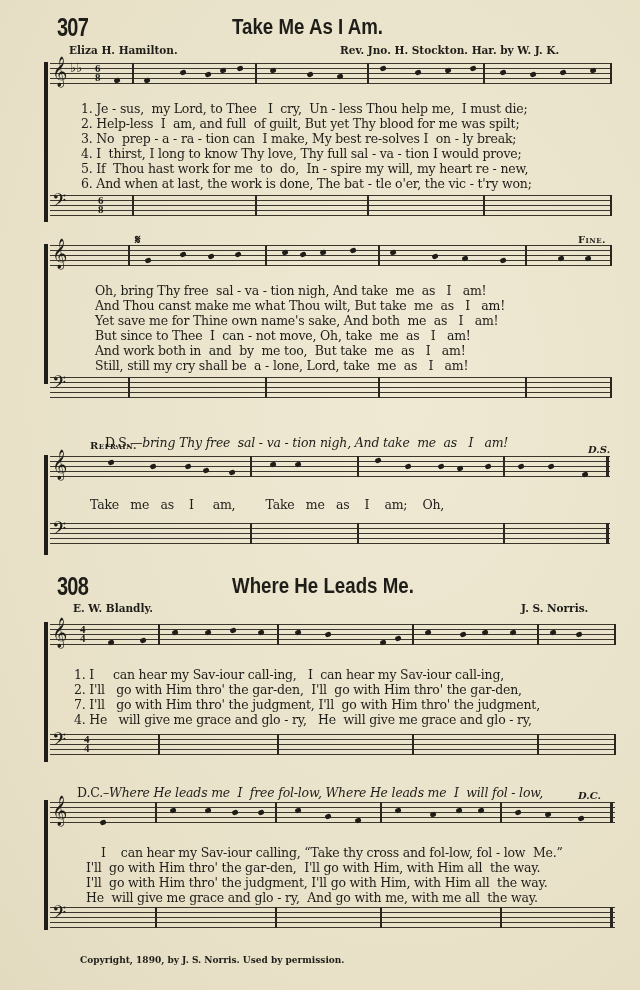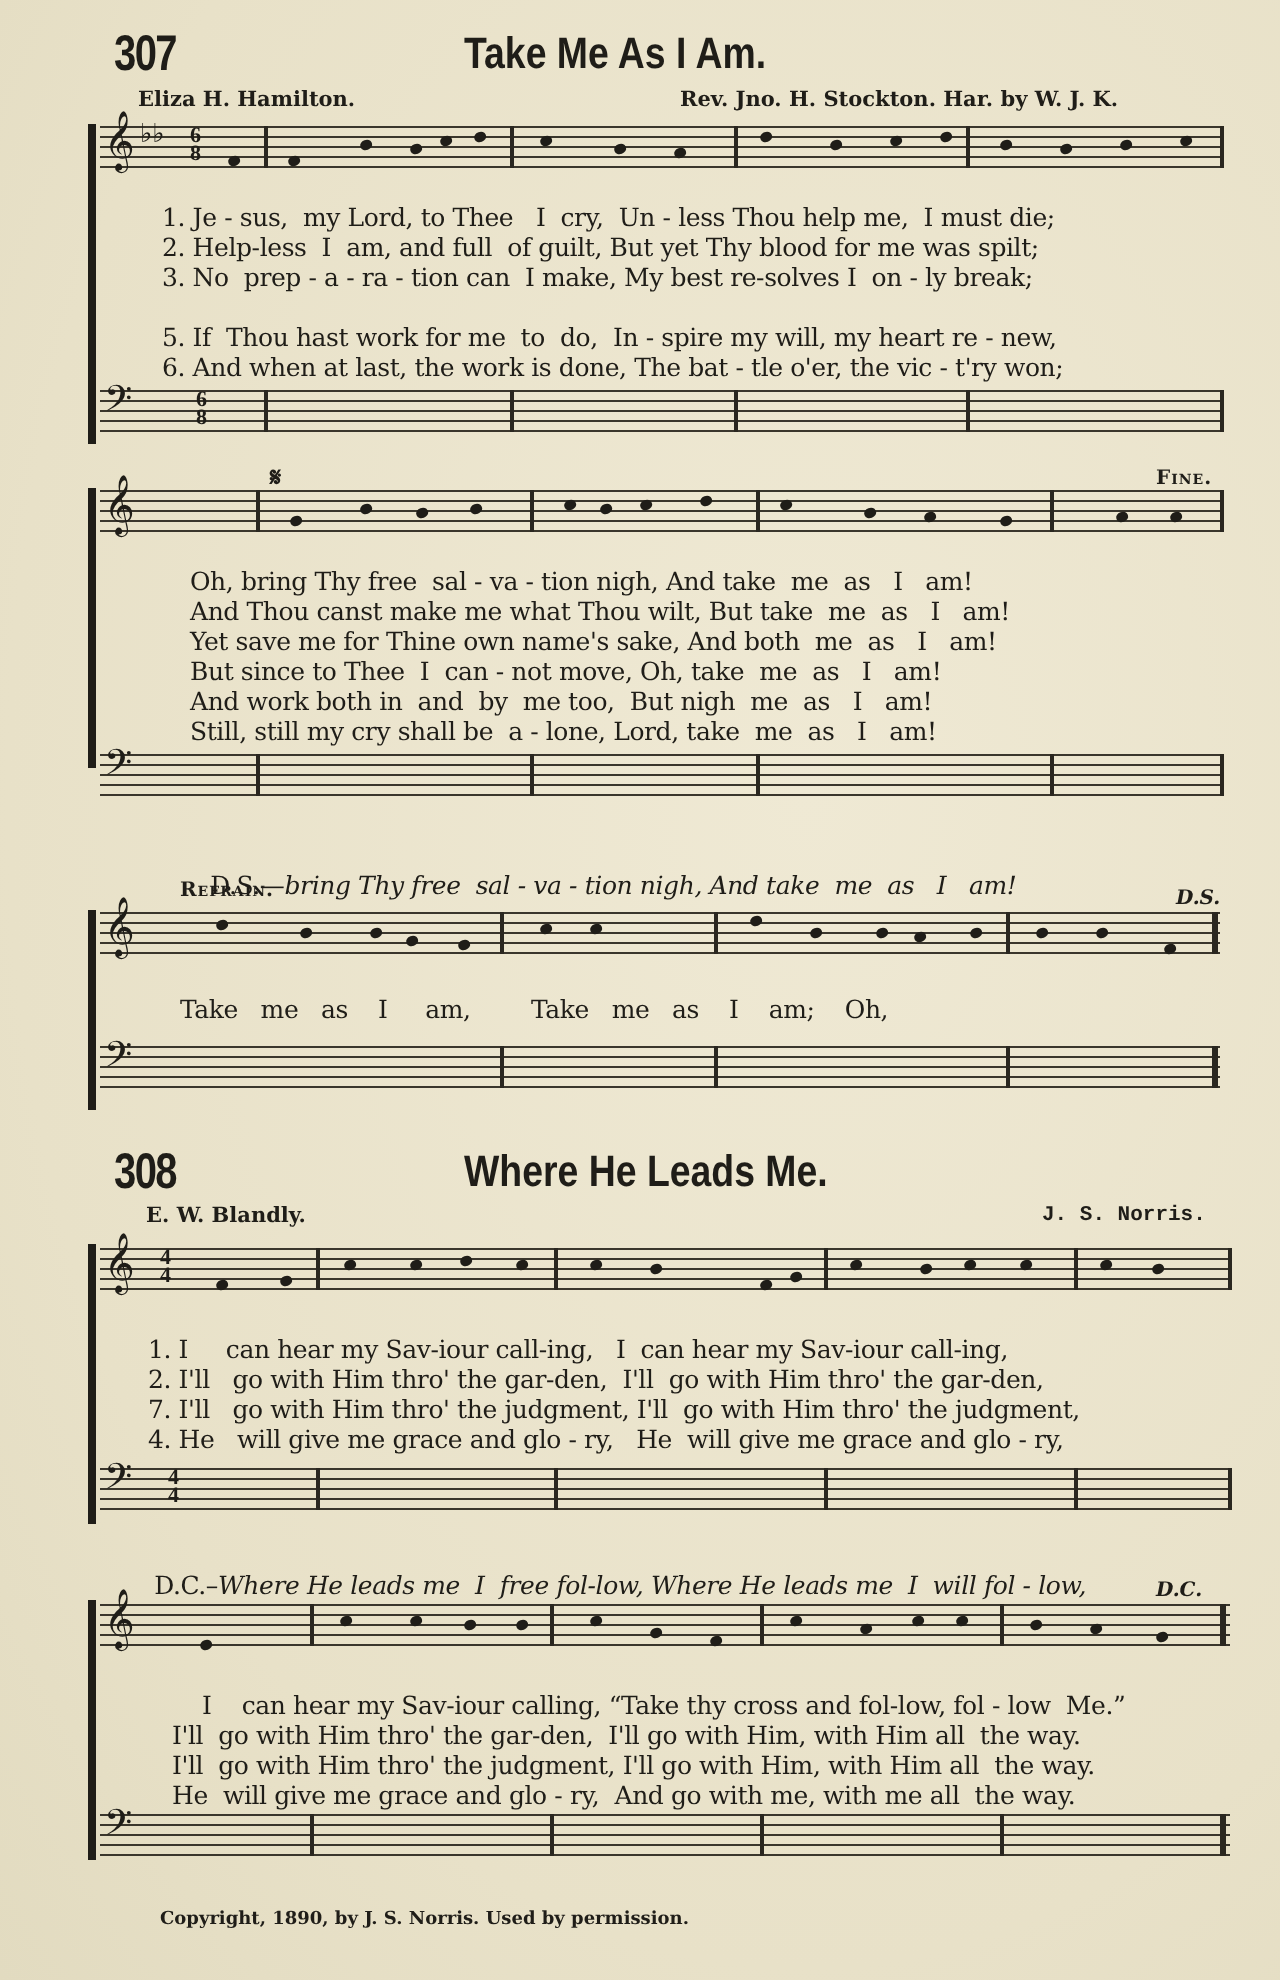--- a/index.html
+++ b/index.html
@@ -64,20 +64,21 @@
     <div class="note" style="left:445px;top:68px"></div>
   <div class="note" style="left:470px;top:66px"></div>
     <div class="note" style="left:500px;top:70px"></div>
     <div class="note" style="left:530px;top:72px"></div>
   <div class="note" style="left:560px;top:70px"></div>
     <div class="note" style="left:590px;top:68px"></div>
 
   <div class="lyric-line" style="left:81px;top:101px;">1. Je - sus,  my Lord, to Thee   I  cry,  Un - less Thou help me,  I must die;</div>
   <div class="lyric-line" style="left:81px;top:116px;">2. Help-less  I  am, and full  of guilt, But yet Thy blood for me was spilt;</div>
   <div class="lyric-line" style="left:81px;top:131px;">3. No  prep - a - ra - tion can  I make, My best re-solves I  on - ly break;</div>
+  <div class="lyric-line" style="left:81px;top:146px;">4. I  thirst, I long to know Thy love, Thy full sal - va - tion I would prove;</div>
   <div class="lyric-line" style="left:81px;top:161px;">5. If  Thou hast work for me  to  do,  In - spire my will, my heart re - new,</div>
   <div class="lyric-line" style="left:81px;top:176px;">6. And when at last, the work is done, The bat - tle o'er, the vic - t'ry won;</div>
 
   <div class="staff" style="left:50px;top:195px;width:560px;"></div>
   <span class="clef" style="left:52px;top:192px;font-size:22px;">𝄢</span>
   <div class="timesig" style="left:98px;top:196px;">6<br>8</div>
   <div class="bar" style="left:132px;top:195px;height:21px;"></div>
     <div class="bar" style="left:255px;top:195px;height:21px;"></div>
   <div class="bar" style="left:367px;top:195px;height:21px;"></div>
     <div class="bar" style="left:483px;top:195px;height:21px;"></div>
@@ -105,21 +106,21 @@
   <div class="note" style="left:432px;top:254px"></div>
     <div class="note" style="left:462px;top:256px"></div>
     <div class="note" style="left:500px;top:258px"></div>
   <div class="note" style="left:558px;top:256px"></div>
     <div class="note" style="left:585px;top:256px"></div>
 
   <div class="lyric-line" style="left:95px;top:283px;">Oh, bring Thy free  sal - va - tion nigh, And take  me  as   I   am!</div>
   <div class="lyric-line" style="left:95px;top:298px;">And Thou canst make me what Thou wilt, But take  me  as   I   am!</div>
   <div class="lyric-line" style="left:95px;top:313px;">Yet save me for Thine own name's sake, And both  me  as   I   am!</div>
   <div class="lyric-line" style="left:95px;top:328px;">But since to Thee  I  can - not move, Oh, take  me  as   I   am!</div>
-  <div class="lyric-line" style="left:95px;top:343px;">And work both in  and  by  me too,  But nigh  me  as   I   am!</div>
+  <div class="lyric-line" style="left:95px;top:343px;">And work both in  and  by  me too,  But take  me  as   I   am!</div>
   <div class="lyric-line" style="left:95px;top:358px;">Still, still my cry shall be  a - lone, Lord, take  me  as   I   am!</div>
 
   <div class="staff" style="left:50px;top:377px;width:560px;"></div>
   <span class="clef" style="left:52px;top:374px;font-size:22px;">𝄢</span>
   <div class="bar" style="left:128px;top:377px;height:21px;"></div>
     <div class="bar" style="left:265px;top:377px;height:21px;"></div>
   <div class="bar" style="left:378px;top:377px;height:21px;"></div>
     <div class="bar" style="left:525px;top:377px;height:21px;"></div>
   <div class="bar" style="left:610px;top:377px;height:21px;"></div>
 
@@ -155,21 +156,21 @@
   <div class="staff" style="left:50px;top:523px;width:560px;"></div>
   <span class="clef" style="left:52px;top:520px;font-size:22px;">𝄢</span>
   <div class="bar" style="left:250px;top:523px;height:21px;"></div>
     <div class="bar" style="left:357px;top:523px;height:21px;"></div>
   <div class="bar" style="left:503px;top:523px;height:21px;"></div>
     <div class="bar" style="left:606px;top:523px;height:21px;width:3px;"></div>
 
   <div class="abs hymn-num" style="left:57px;top:572px;">308</div>
   <div class="abs hymn-title" style="left:232px;top:573px;">Where He Leads Me.</div>
   <div class="abs credit" style="left:73px;top:602px;">E. W. Blandly.</div>
-  <div class="abs credit" style="left:521px;top:602px;font-family:Liberation Mono, monospace;">J. S. Norris.</div>
+  <div class="abs credit" style="left:521px;top:602px;">J. S. Norris.</div>
 
   <div class="system-brace" style="left:44px;top:622px;height:140px;"></div>
   <div class="staff" style="left:50px;top:624px;width:565px;"></div>
   <span class="clef" style="left:52px;top:619px;">𝄞</span>
   <div class="timesig" style="left:80px;top:625px;">4<br>4</div>
   <div class="bar" style="left:158px;top:624px;height:21px;"></div>
     <div class="bar" style="left:277px;top:624px;height:21px;"></div>
   <div class="bar" style="left:412px;top:624px;height:21px;"></div>
     <div class="bar" style="left:537px;top:624px;height:21px;"></div>
   <div class="bar" style="left:614px;top:624px;height:21px;"></div>

